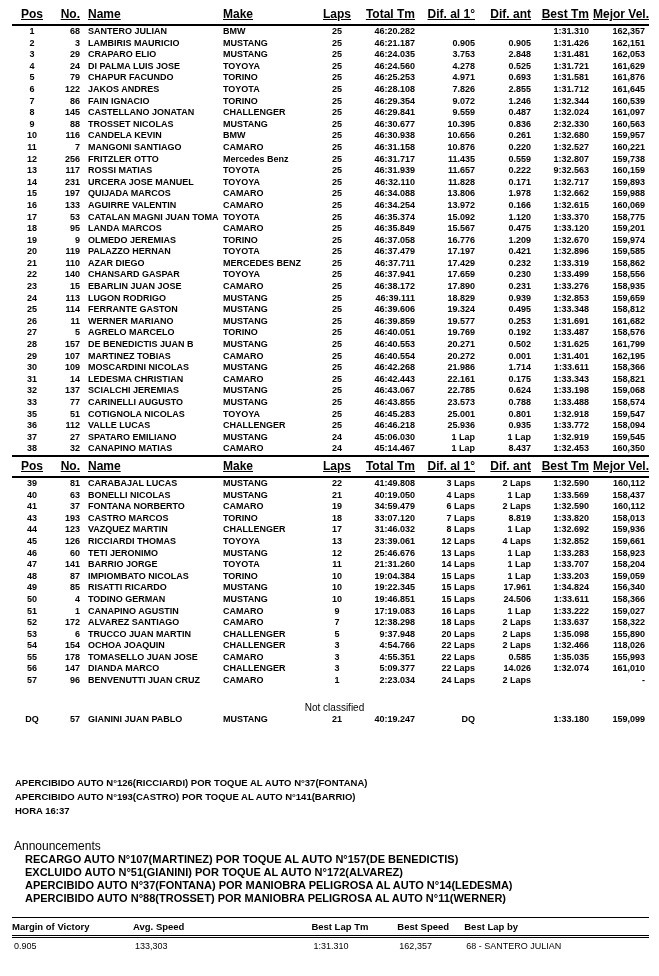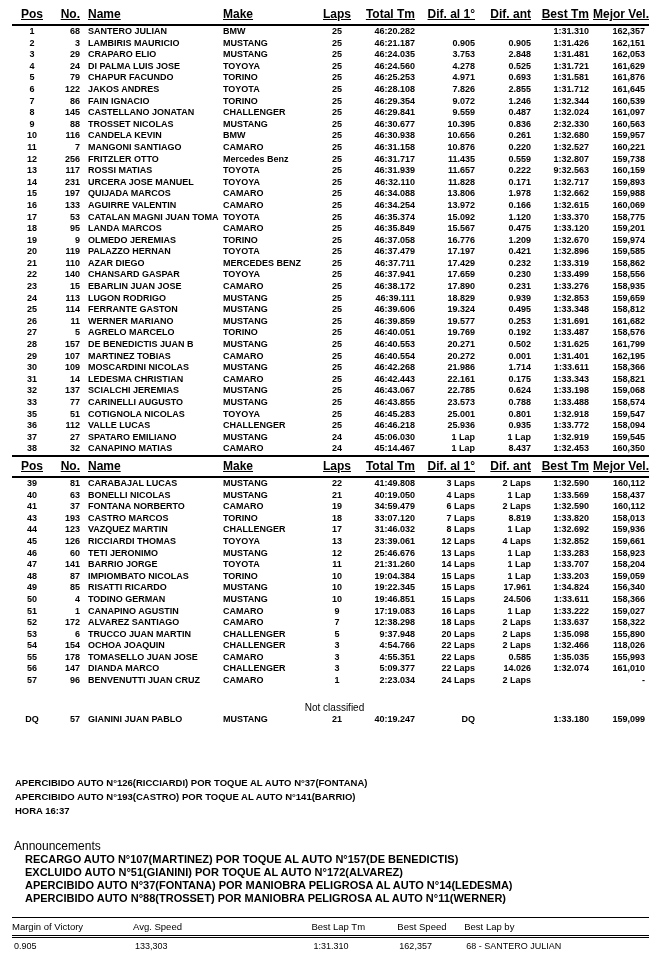--- a/index.html
+++ b/index.html
@@ -44,21 +44,21 @@
   .notes-block{margin-top:51px;padding-left:3px;}
   .note-line{font-size:9.5px;font-weight:bold;line-height:14px;white-space:nowrap;}
 
   .announcements-block{margin-top:22px;}
   .announcements-label{font-size:12px;font-weight:normal;line-height:13px;padding-left:2px;}
   .announcement-item{font-size:11px;font-weight:bold;line-height:13px;padding-left:13px;white-space:nowrap;}
 
   table.summary{width:100%;border-collapse:collapse;table-layout:fixed;
     font-size:9px;margin-top:12px;}
   table.summary th{
-    text-align:left;font-size:9.5px;font-weight:normal;padding:3px 2px 3px 0;
+    text-align:left;font-size:9.5px;font-weight:bold;padding:3px 2px 3px 0;
     border-top:1px solid #000;border-bottom:3px double #000;white-space:nowrap;
   }
   table.summary td{
     text-align:left;font-weight:normal;padding:3px 2px 0 2px;white-space:nowrap;
   }
 </style>
 </head>
 <body>
 
 <div class="page">

